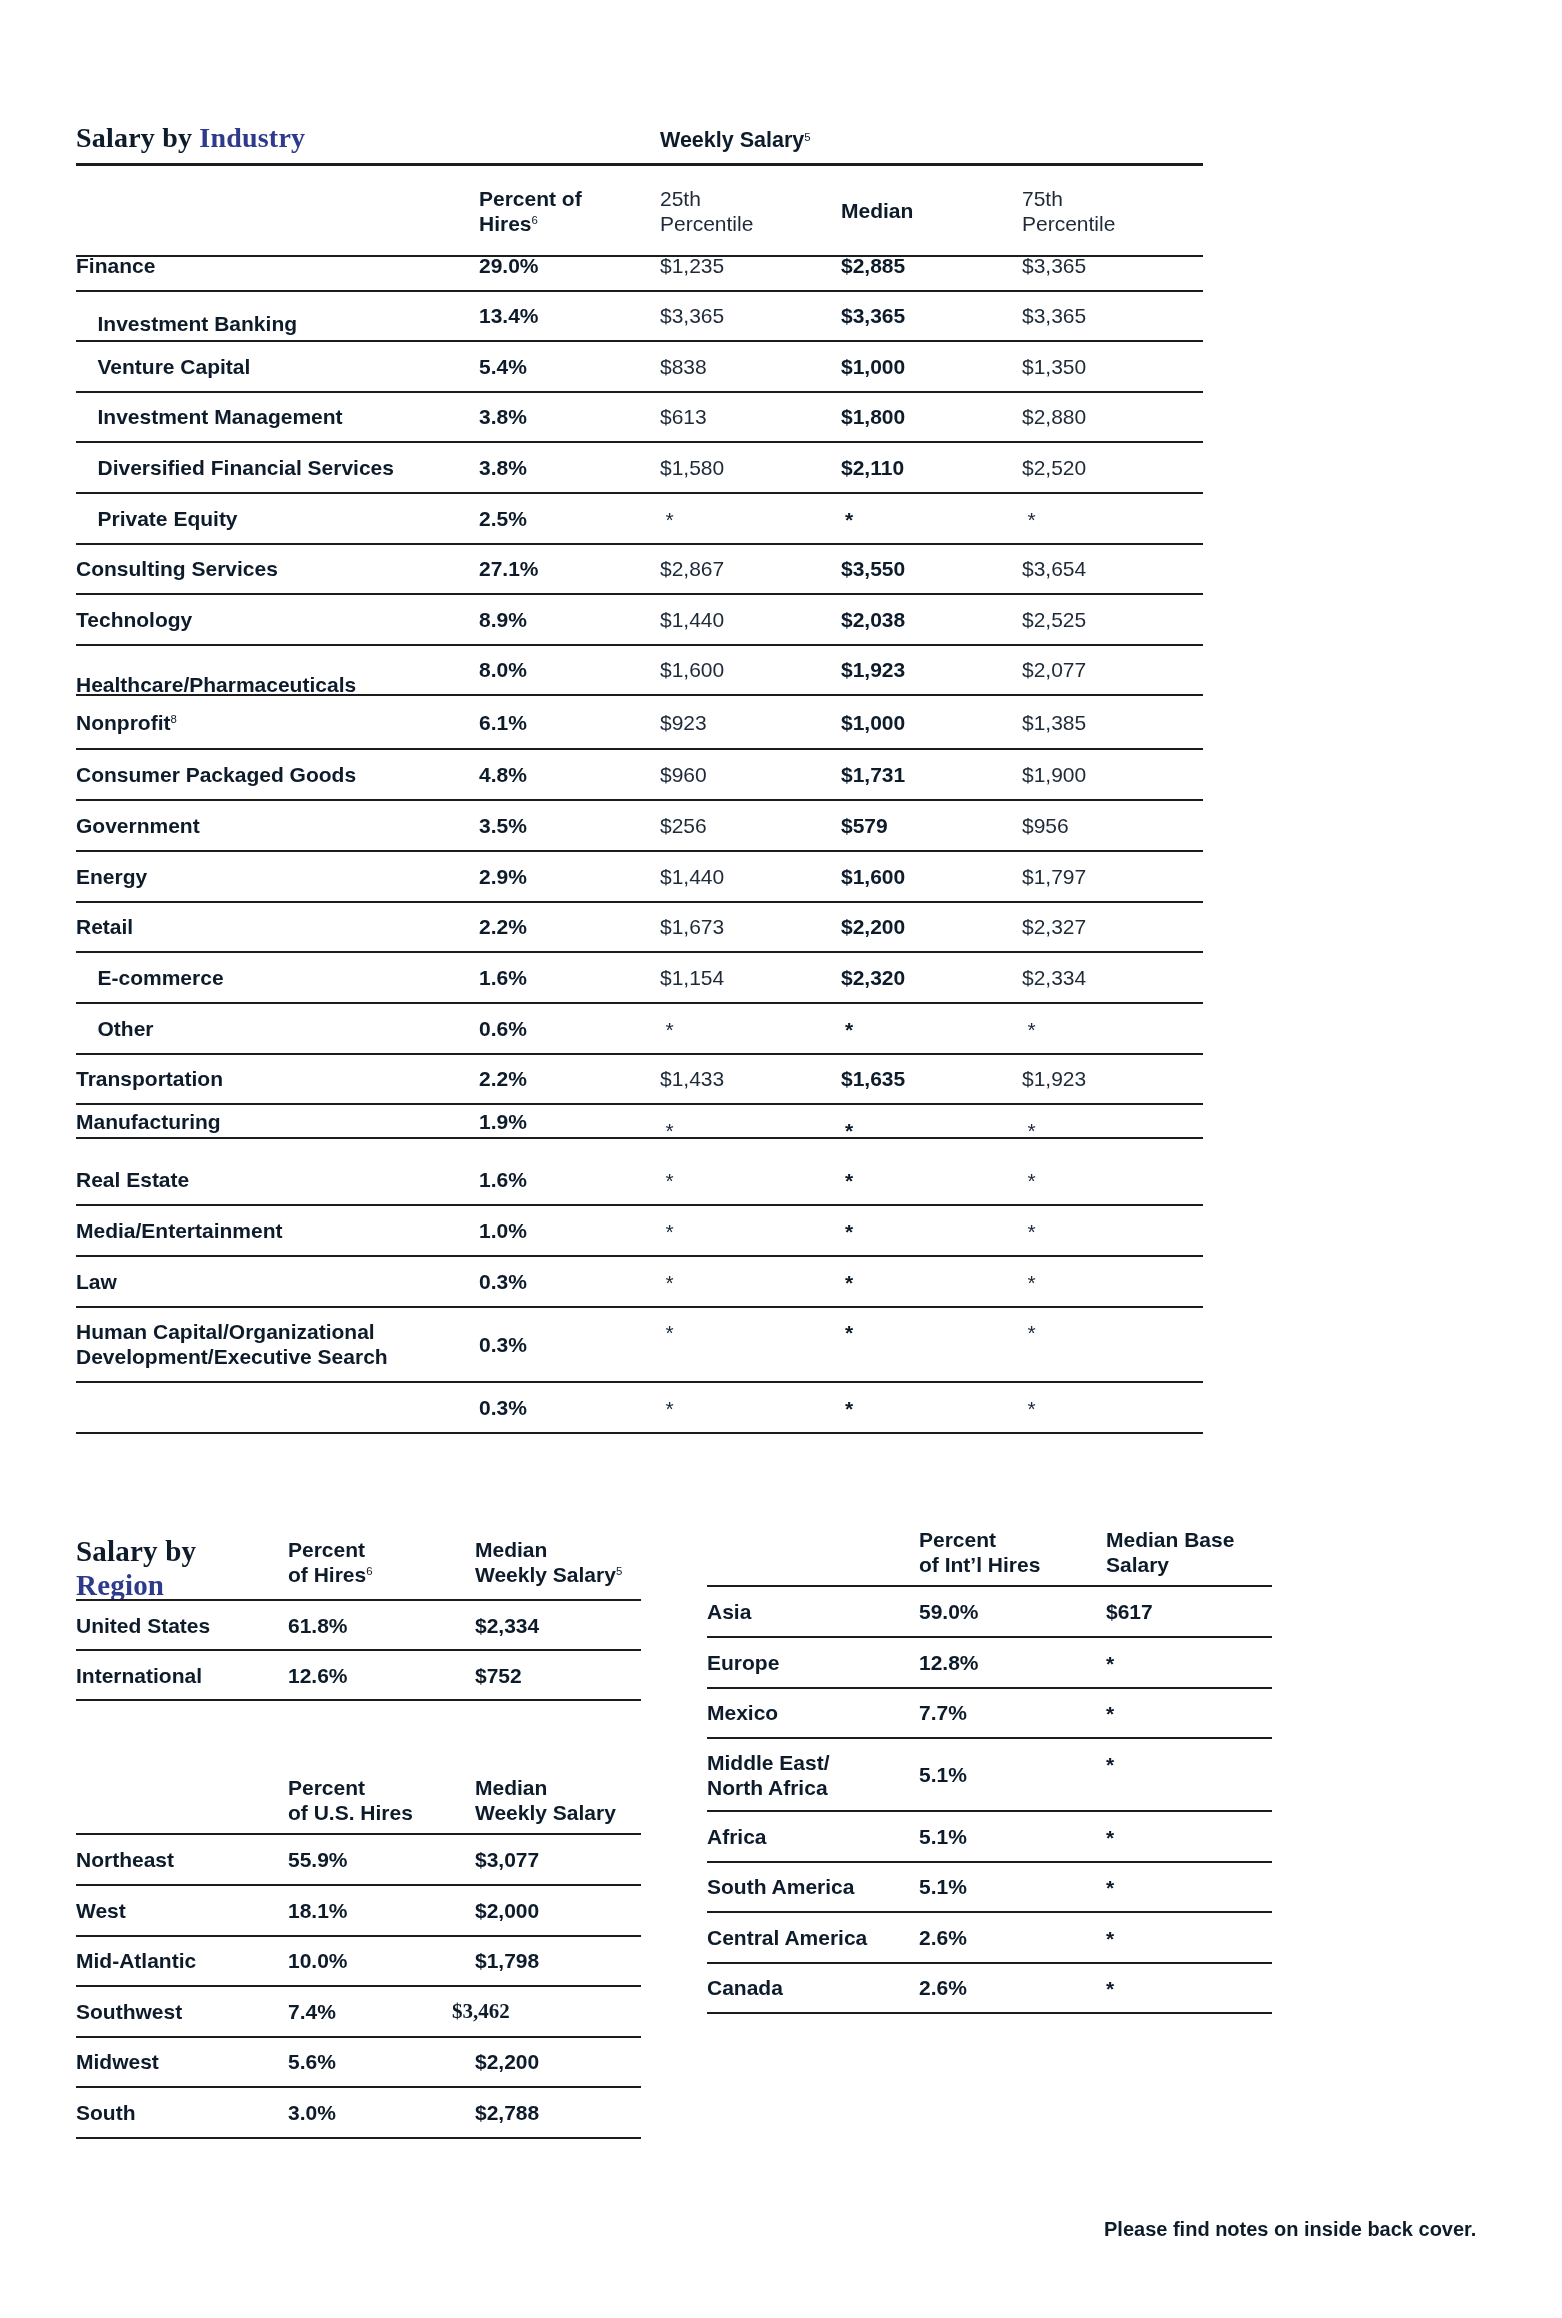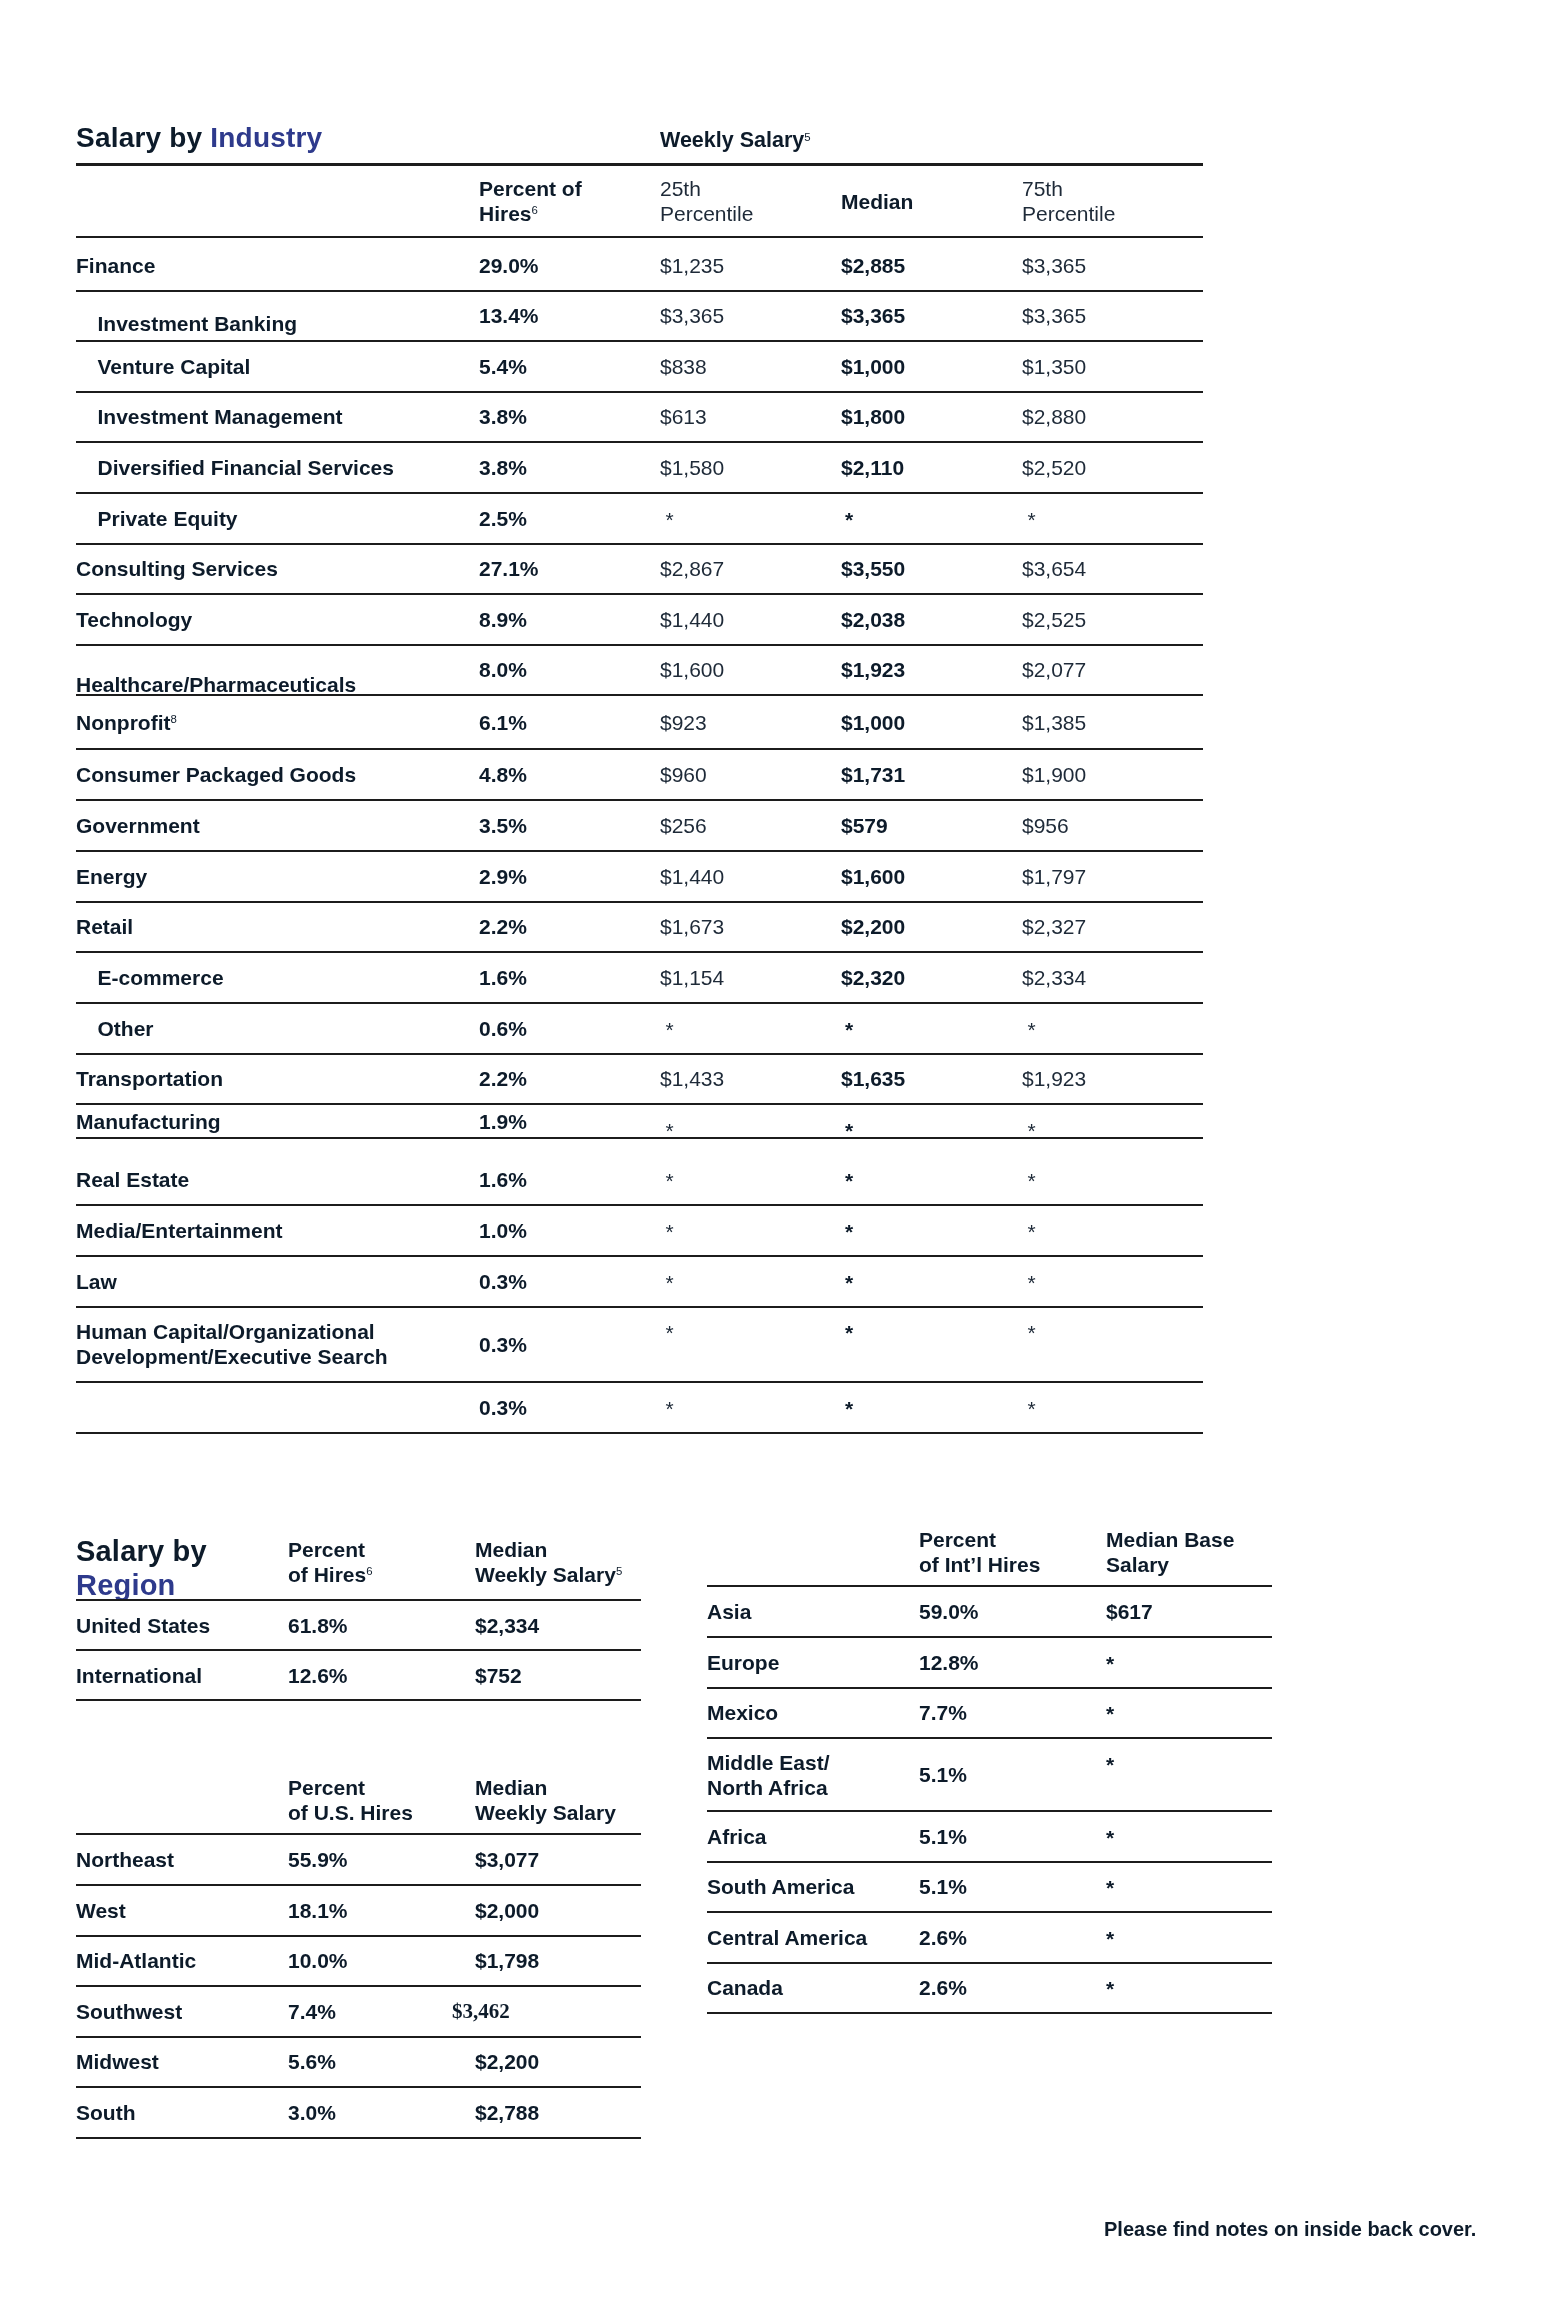--- a/index.html
+++ b/index.html
@@ -2,21 +2,21 @@
 <html style="font-size:10.8px"><head>
 <meta charset="utf-8">
 <style>
   html, body { margin: 0; padding: 0; background: #ffffff; }
   body {
     width: 1563px; height: 2319px; position: relative; overflow: hidden;
     font-family: "Liberation Sans", "DejaVu Sans", sans-serif;
     color: #0d1b2a;
   }
   .abs { position: absolute; }
-  .title { font-weight: 700; font-size: 28px; line-height: 34px; letter-spacing: 0.2px; }
+  .title { font-weight: 700; font-size: 28px; line-height: 34px; letter-spacing: 0.2px; font-family: Liberation Serif, serif; }
   .accent { color: #2e3a8c; }
   .rule { position: absolute; height: 2.7px; background: #1c1c1c; }
   .tbl { position: absolute; }
   .row { position: absolute; left: 0; right: 0; border-bottom: 2.7px solid #1c1c1c; box-sizing: border-box; }
   .cell { position: absolute; top: 0; bottom: 0; display: flex; align-items: center; font-size: 21px; line-height: 25px; }
   .b { font-weight: 700; }
   .l { font-weight: 400; color: #1e2a38; }
   sup { font-size: 11.4px; vertical-align: top; position: relative; top: -2.7px; font-weight: 400; }
   .hdr { font-size: 21px; line-height: 25px; }
   .footer { font-weight: 700; font-size: 20px; }
@@ -26,21 +26,21 @@
 
 <div class="abs title" style="left:76px; top:121px;">
   <span>Salary by </span><span class="accent">Industry</span>
 </div>
 <div class="abs b hdr" style="left:660px; top:128px; font-size:21.5px;">
   <span>Weekly Salary</span><sup>5</sup>
 </div>
 <div class="rule" style="left:76px; width:1127px; top:163px;"></div>
 
 <div class="tbl" style="left:76px; width:1127px; top:166px; height:1272px;">
-  <div class="row" style="top:0; height:72px;">
+  <div class="row" style="top:0; height:91px;">
     <div class="cell b" style="left:403px; flex-direction:column; align-items:flex-start; justify-content:center;">
       <span>Percent of</span>
       <span><span>Hires</span><sup>6</sup></span>
     </div>
     <div class="cell l" style="left:584px; flex-direction:column; align-items:flex-start; justify-content:center;">
       <span>25th</span>
       <span>Percentile</span>
     </div>
     <div class="cell b" style="left:765px;">
       <span>Median</span>

